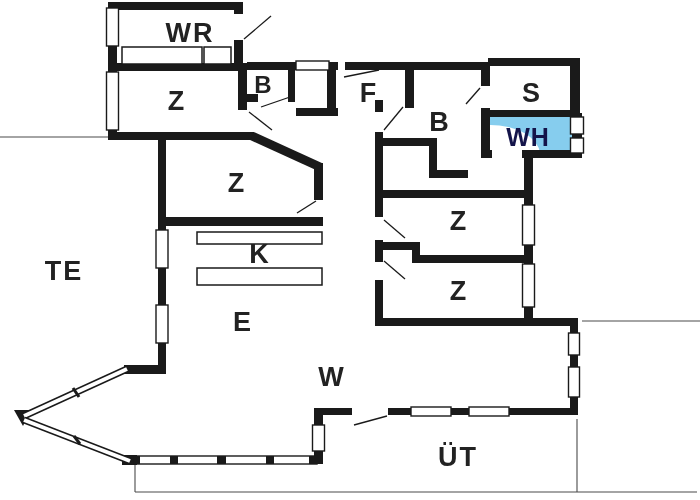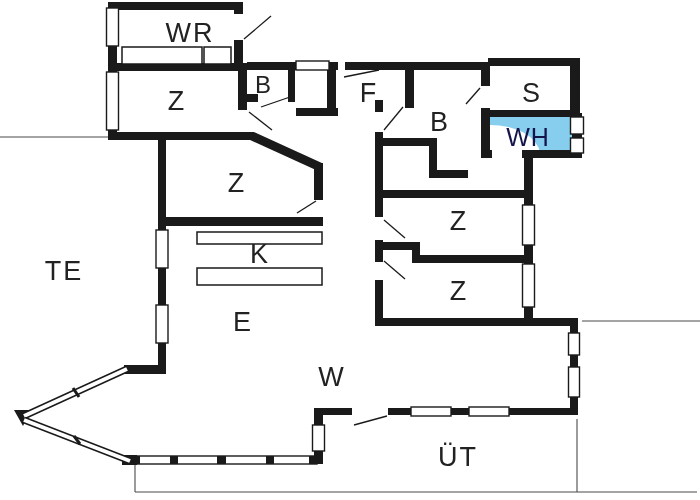--- a/index.html
+++ b/index.html
@@ -1,18 +1,19 @@
 <!DOCTYPE html>
 <html><head>
 <meta charset="utf-8">
 <style>
   html,body{margin:0;padding:0;background:#ffffff;}
   .stage{
     position:relative;width:700px;height:500px;background:#ffffff;overflow:hidden;
     font-family:"Liberation Sans", sans-serif;
+    font-weight:bold;
   }
   svg{position:absolute;left:0;top:0;display:block;}
   .wall{fill:#1a1a1a;stroke:none;}
   .win{fill:#ffffff;stroke:#1a1a1a;stroke-width:1.4;}
   .furn{fill:#ffffff;stroke:#1a1a1a;stroke-width:1.5;}
   .leaf{stroke:#1a1a1a;stroke-width:1.3;fill:none;}
   .thin{stroke:#4a4a4a;stroke-width:1.1;fill:none;}
   .bay-out{stroke:#1a1a1a;stroke-width:7;fill:none;stroke-linecap:butt;}
   .bay-in{stroke:#ffffff;stroke-width:4;fill:none;stroke-linecap:butt;}
   .tick{stroke:#1a1a1a;stroke-width:3;fill:none;}

